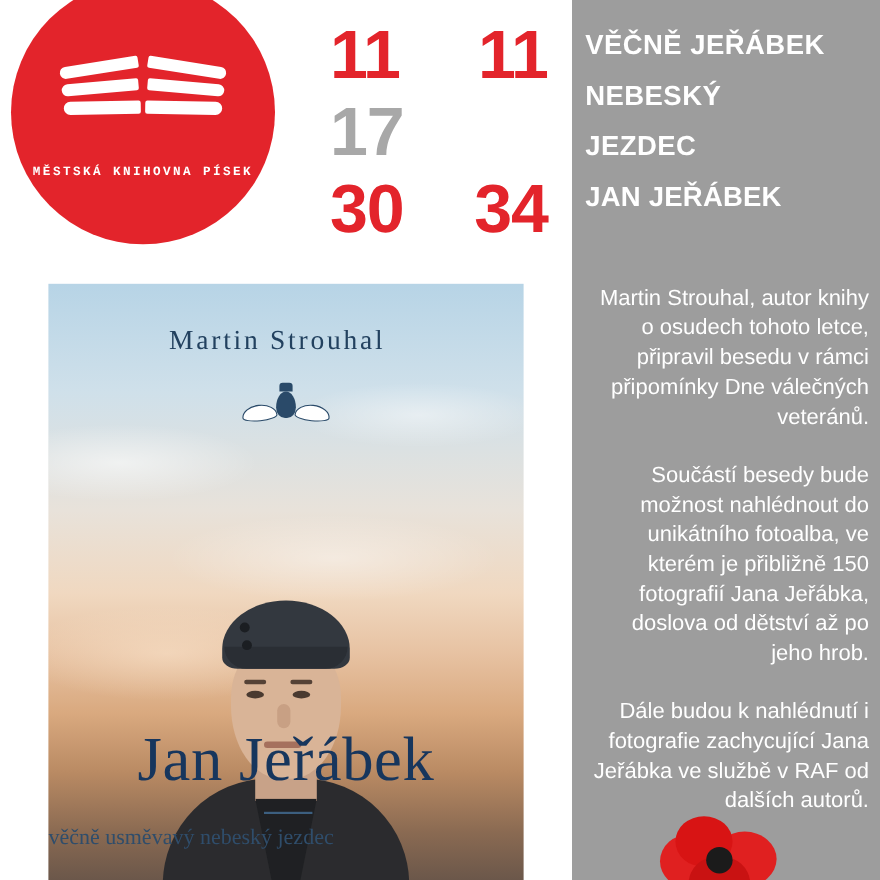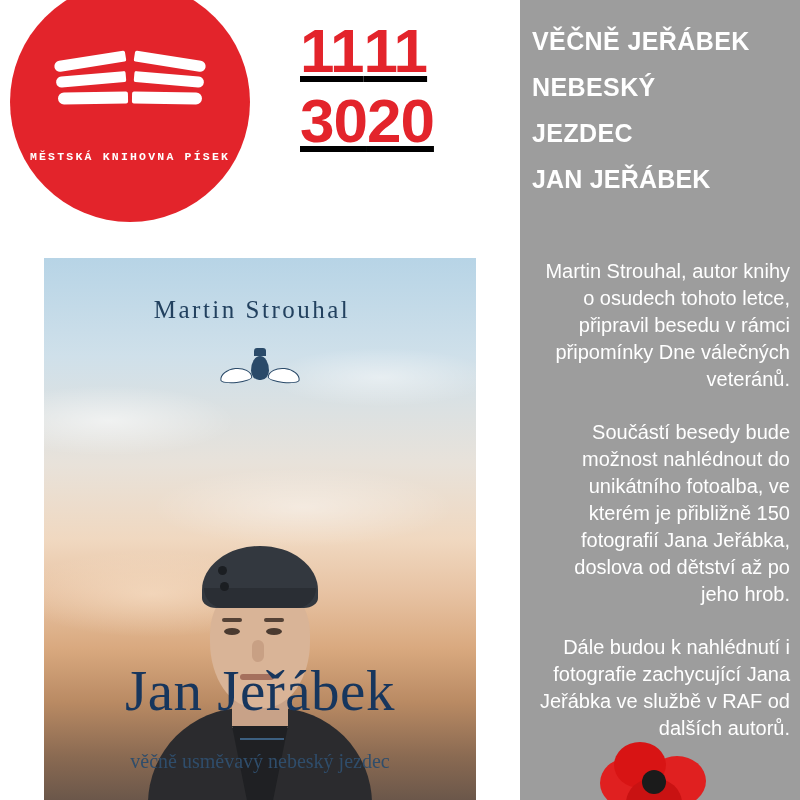--- a/index.html
+++ b/index.html
@@ -130,22 +130,22 @@
     left: 300px;
     top: 16px;
     width: 210px;
     font-weight: bold;
     font-size: 62px;
     line-height: 70px;
     letter-spacing: -1px;
   }
   .datebox .row {
     display: flex;
+    justify-content: space-between;
     width: 198px;
-    text-decoration: underline;
   }
   .datebox .red { color: #e3242b; }
   .datebox .grey { color: #a8a8a8; }
 
   
   .cover {
     position: absolute;
     left: 44px;
     top: 258px;
     width: 432px;
@@ -228,21 +228,20 @@
     left: 196px;
     top: 480px;
     width: 44px;
     height: 2px;
     background: #3c5f80;
   }
   .cover-subtitle {
     position: absolute;
     left: 0; top: 492px;
     width: 432px;
-    text-align: center;
     color: #2f4d6b;
     font-family: "Liberation Serif", serif;
     font-size: 20px;
   }
   
   .portrait {
     position: absolute;
     left: 104px;
     top: 282px;
     width: 224px;
@@ -370,24 +369,25 @@
     </div>
     <div class="logo-text">MĚSTSKÁ  KNIHOVNA  PÍSEK</div>
   </div>
 
   <div class="datebox">
     <div class="row">
       <span class="red">11</span>
       <span class="red">11</span>
     </div>
     <div class="row">
+      <span class="grey">17</span>
     </div>
     <div class="row">
       <span class="red">30</span>
-      <span class="red">20</span>
+      <span class="red">34</span>
     </div>
   </div>
 
   <div class="cover">
     <div class="clouds"></div>
 
     <div class="cover-author">Martin  Strouhal</div>
 
     <div class="cover-emblem">
       <div class="wing left"></div>

